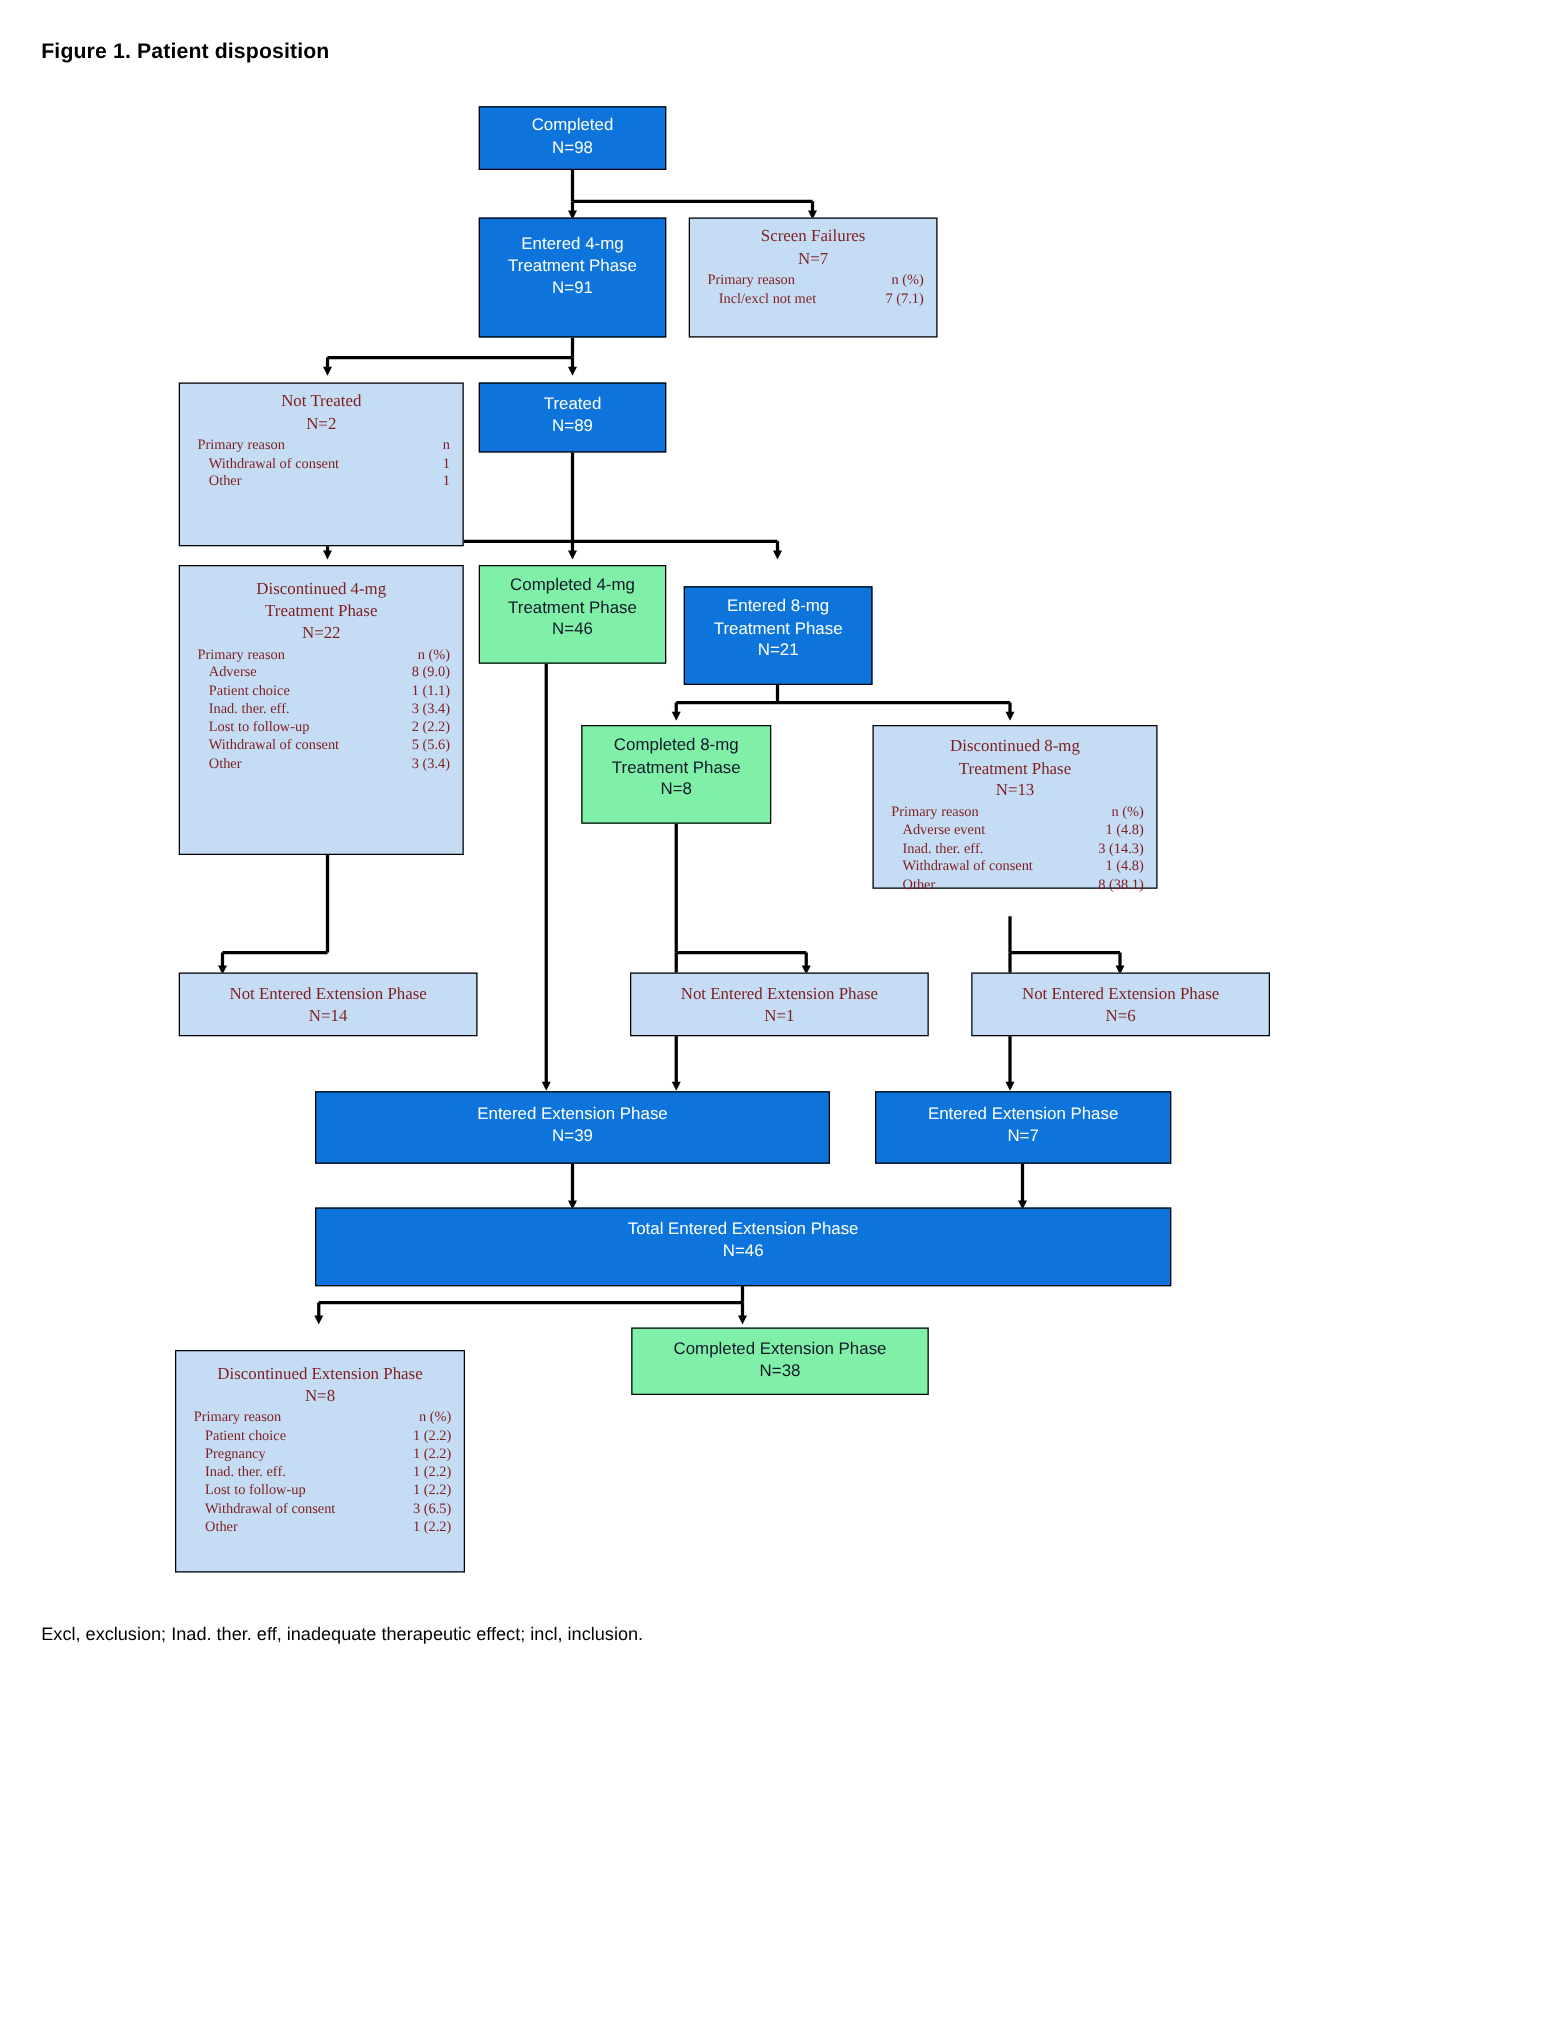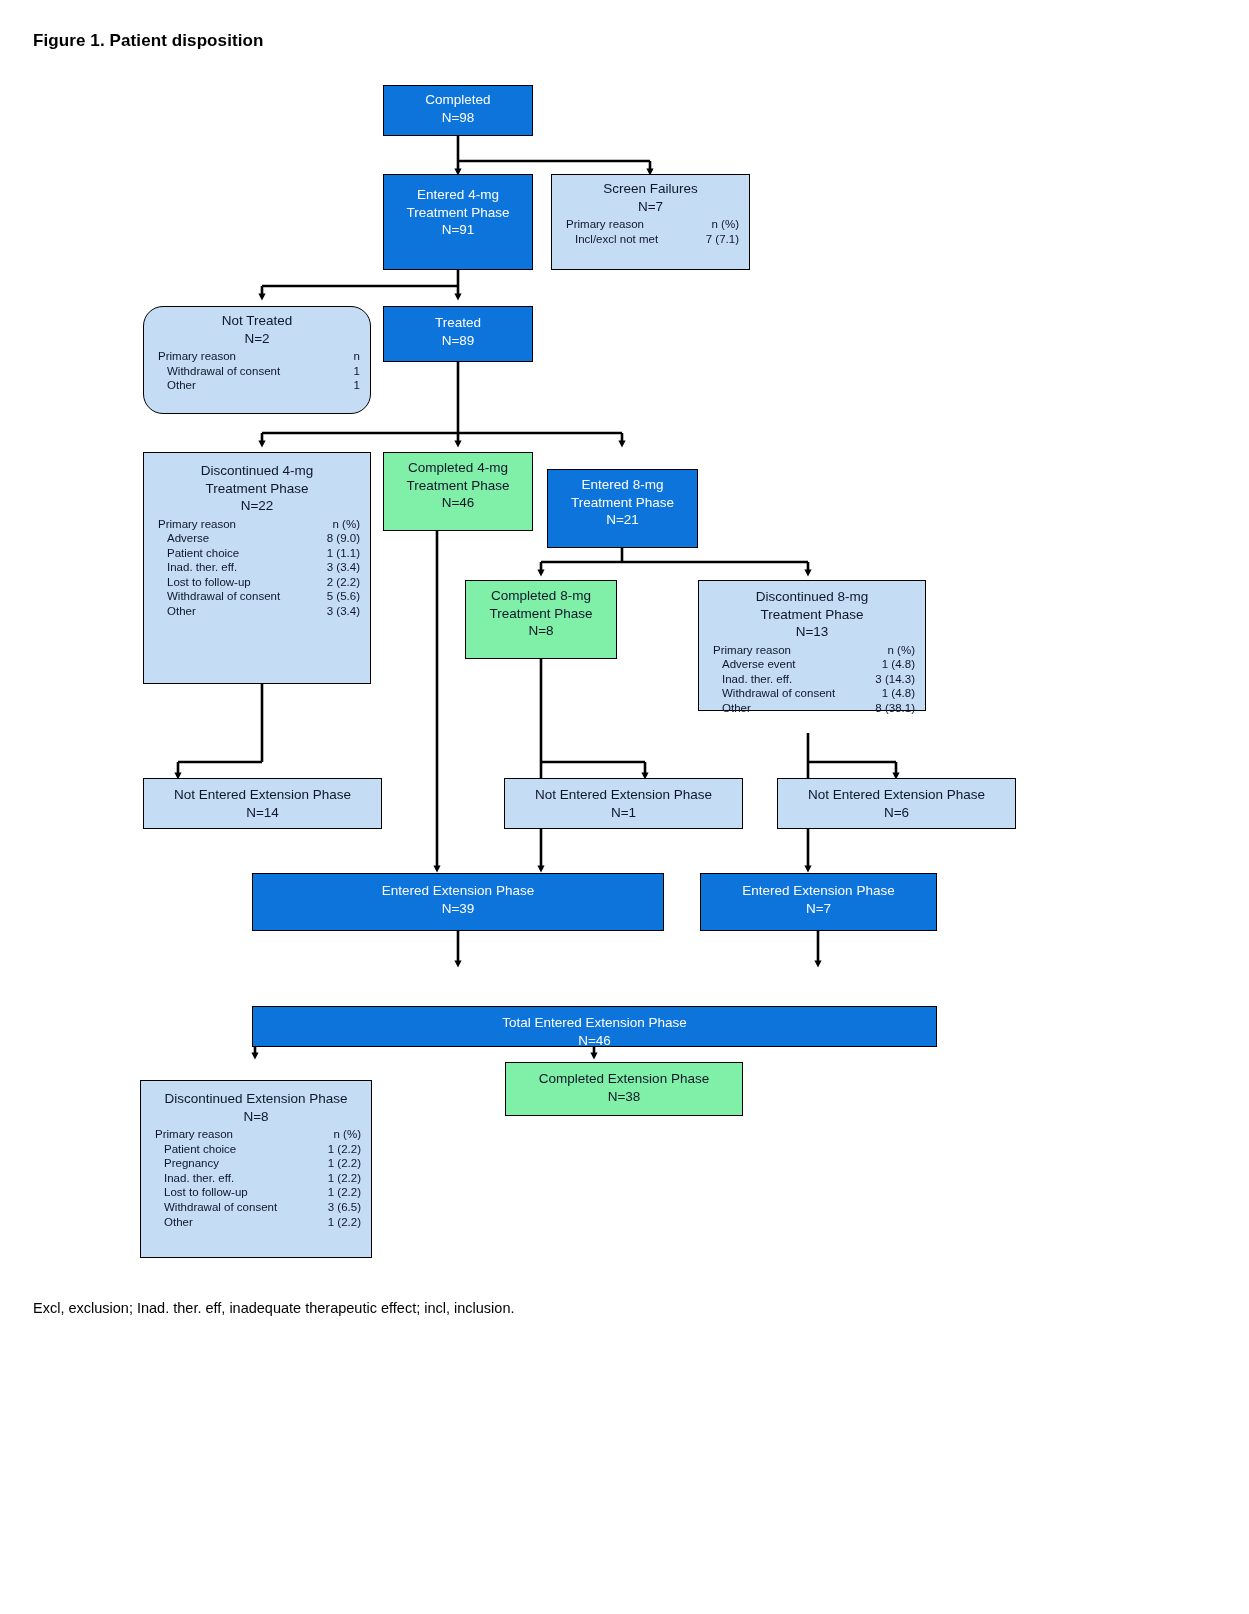--- a/index.html
+++ b/index.html
@@ -45,21 +45,21 @@
     white-space: nowrap;
   }
   .node {
     position: absolute;
     box-sizing: border-box;
     border: 1.3px solid #000000;
     z-index: 5;
   }
   .node.blue   { background: #0d74db; color: #ffffff; }
   .node.green  { background: #80efa8; color: #0f172a; }
-  .node.lblue  { background: #c5dcf5; color: #0f172a; }
+  .node.lblue  { background: #c5dcf5; color: #7f1d1d; font-family: Liberation Serif, serif; }
 
   .node .hdr {
     text-align: center;
     font-size: 13.5px;
     line-height: 17.5px;
     padding-top: 5px;
   }
 
   .node .detail {
     margin-top: 2px;
@@ -164,21 +164,21 @@
           <span class="lbl">Primary reason</span>
           <span class="val">n (%)</span>
         </div>
         <div class="drow indent">
           <span class="lbl">Incl/excl not met</span>
           <span class="val">7 (7.1)</span>
         </div>
       </div>
   </div>
 
-  <div class="node lblue" style="left:143px; top:306px; width:228px; height:108px;border-radius:20px;">
+  <div class="node lblue" style="left:143px; top:306px; width:228px; height:131px;">
     <div class="hdr">
       <div>Not Treated</div>
       <div>N=2</div>
     </div>
     <div class="detail">
         <div class="drow">
           <span class="lbl">Primary reason</span>
           <span class="val">n</span>
         </div>
         <div class="drow indent">
@@ -319,21 +319,21 @@
     </div>
   </div>
 
   <div class="node blue" style="left:700px; top:873px; width:237px; height:58px;">
     <div class="hdr" style="padding-top:8px;">
       <div>Entered Extension Phase</div>
       <div>N=7</div>
     </div>
   </div>
 
-  <div class="node blue" style="left:252px; top:966px; width:685px; height:41px;margin-top:40px;">
+  <div class="node blue" style="left:252px; top:966px; width:685px; height:63px;">
     <div class="hdr" style="padding-top:7px;">
       <div>Total Entered Extension Phase</div>
       <div>N=46</div>
     </div>
   </div>
 
   <div class="node lblue" style="left:140px; top:1080px; width:232px; height:178px;">
     <div class="hdr big" style="padding-top:9px;">
       <div>Discontinued Extension Phase</div>
       <div>N=8</div>

